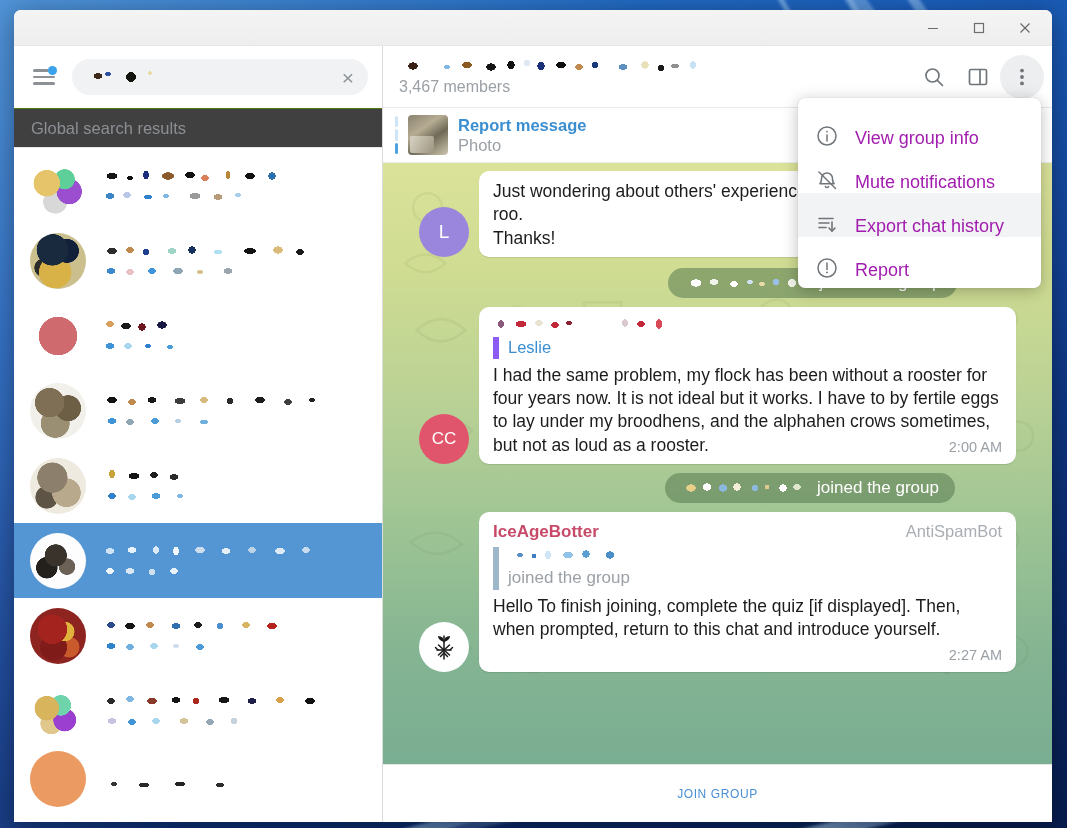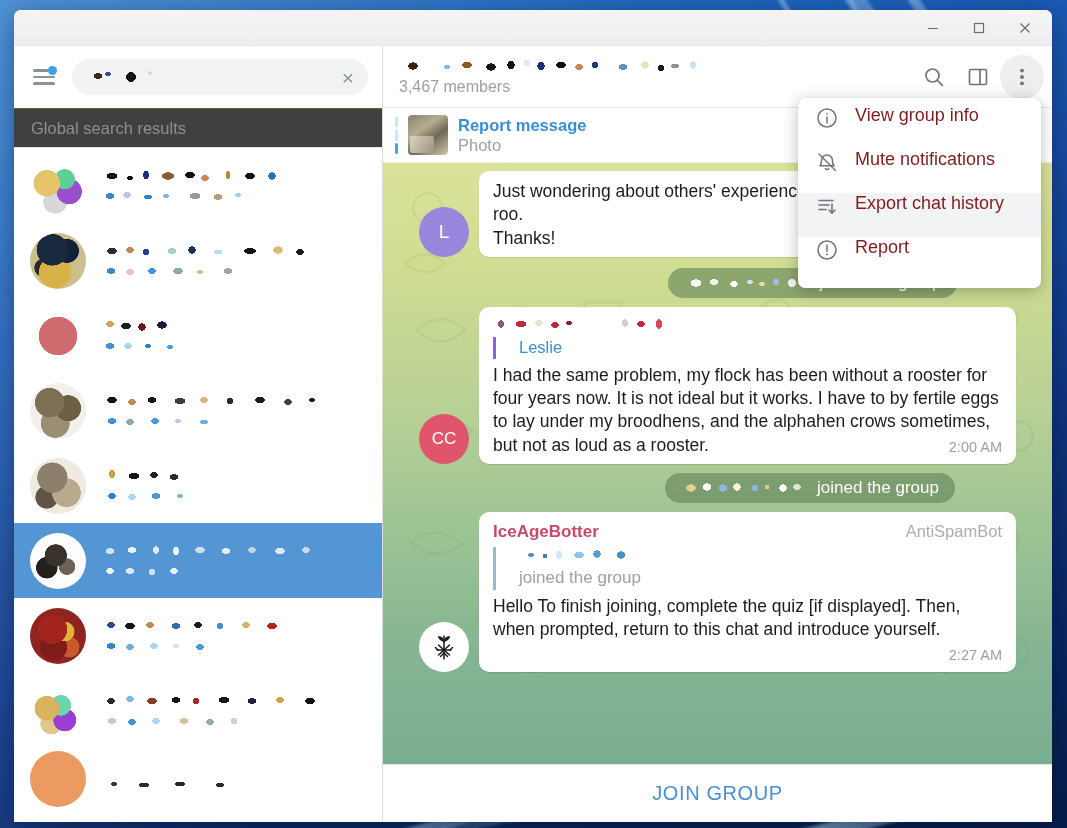--- a/index.html
+++ b/index.html
@@ -164,21 +164,21 @@
   .av.bot { background: #fff; color: #2c2c2c; }
   .bubble {
     background: #fff; border-radius: 10px; padding: 9px 14px 7px 14px;
     box-shadow: 0 1px 1px rgba(0,0,0,0.10);
     max-width: 580px; position: relative;
     font-size: 17.5px; color: #1c1c1c; line-height: 1.33;
   }
   .bubble.partial { border-radius: 10px 10px 10px 10px; }
   .time { color: #9aa0a6; font-size: 14.5px; float: right; margin: 4px 0 0 12px; }
   .quote {
-    border-left: 3px solid #8b5cf6; padding-left: 23px; margin-bottom: 5px;
+    border-left: 6px solid #8b5cf6; padding-left: 9px; margin-bottom: 5px;
   }
   .quote-name { color: #3b8ed0; font-size: 16.5px; margin-bottom: 1px; }
   .quote-text { font-size: 17px; color: #1c1c1c; }
   .quote.grey { border-left-color: #9fb8c9; }
   .quote.grey .quote-text { color: #9aa0a6; }
   .bot-head { display: flex; justify-content: space-between; align-items: baseline; margin-bottom: 4px; text-align: right; }
   .bot-name { color: #c74a68; font-weight: bold; font-size: 17px; }
   .bot-tag { color: #a8aeb3; font-size: 16.5px; }
 
   .service {
@@ -187,32 +187,32 @@
     display: flex; align-items: center; gap: 8px; margin: 9px 0;
     position: relative; z-index: 2;
   }
   .service .redact-line { height: 14px; width: 120px; }
 
   .join-bar {
     height: 58px; min-height: 58px; background: #fff;
     display: flex; align-items: center; justify-content: center;
     border-top: 1px solid #e6e6e6;
   }
-  .join-bar .lbl { color: #4a8fd4; font-size: 20px; letter-spacing: 0.6px; }
+  .join-bar .lbl { color: #4a8fd4; font-size: 12px; letter-spacing: 0.6px; }
 
   
   .menu {
     position: absolute; right: 11px; top: 52px; width: 243px;
     background: #fff; border-radius: 7px;
     box-shadow: 0 3px 16px rgba(0,0,0,0.26), 0 0 1px rgba(0,0,0,0.2);
     padding: 7px 0; z-index: 40;
   }
   .menu-item {
-    height: 44px; display: flex; align-items: flex-start; gap: 15px;
-    padding: 0 16px; color: #7f1d1d; font-size: 18px;
+    height: 44px; display: flex; align-items: flex-end; gap: 15px;
+    padding: 0 16px; color: #a21caf; font-size: 18px;
   }
   .menu-item.hover { background: #f2f3f4; }
   .menu-item .mi-icon { width: 26px; height: 26px; display:flex; align-items:center; justify-content:center; color: #707579; }
   svg { display: block; }
 </style>
 </head>
 <body>
 
 <div class="wp-swoosh wp1"></div>
 <div class="wp-swoosh wp2"></div>

